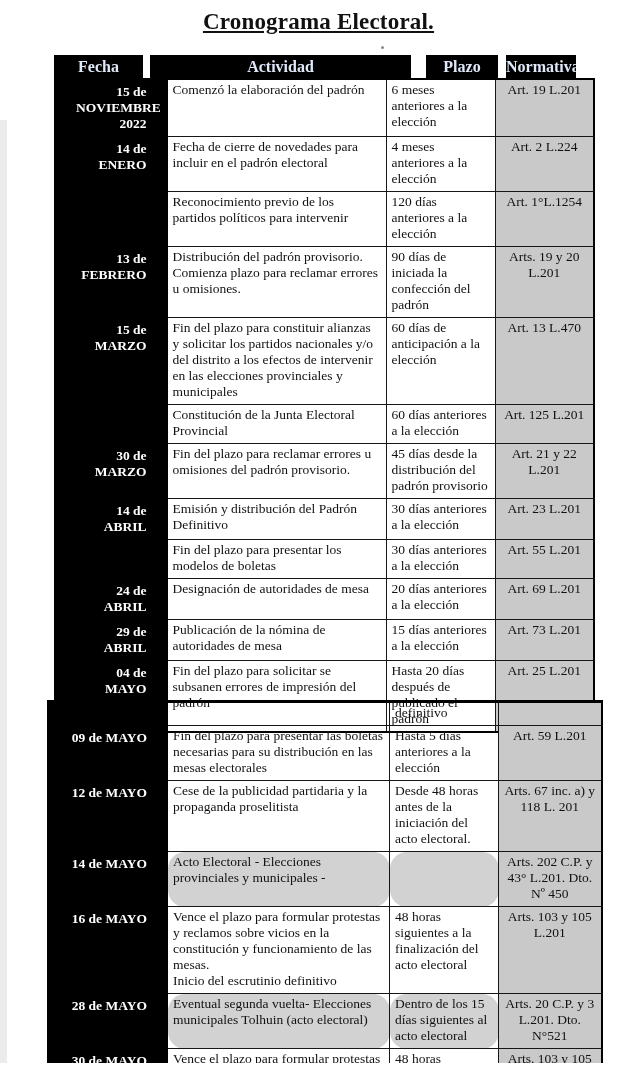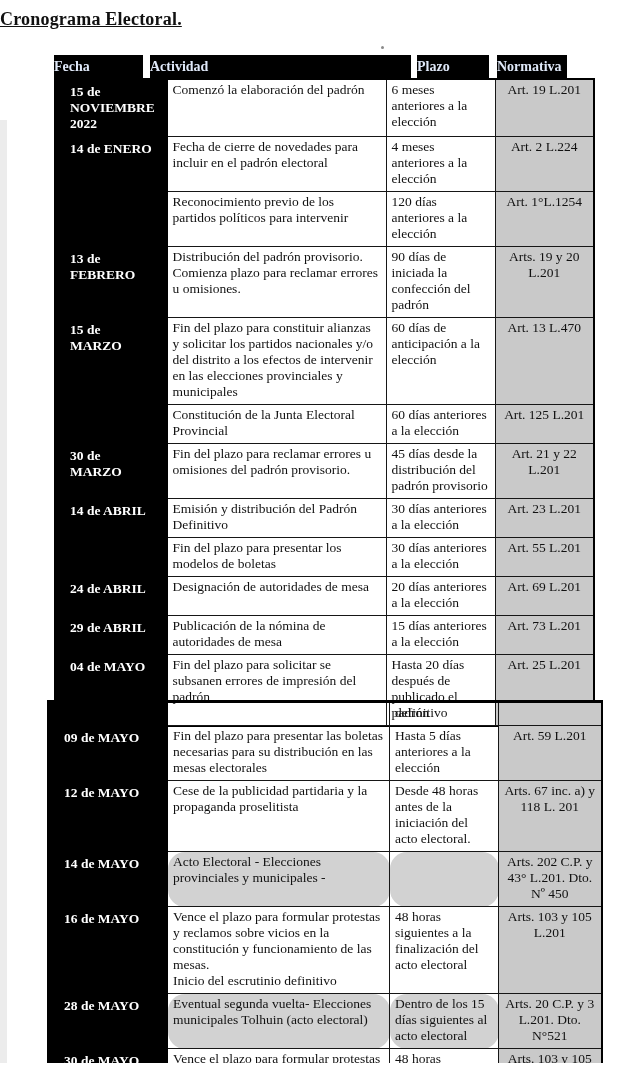--- a/index.html
+++ b/index.html
@@ -8,21 +8,22 @@
     background: #ffffff;
     font-family: "Liberation Serif", "DejaVu Serif", serif;
     color: #111;
     overflow: hidden;
     position: relative;
   }
   .page { position: relative; width: 637px; height: 1080px; }
 
   .title {
     position: absolute; top: 9px; left: 0; width: 100%;
-    font-size: 18px; font-weight: bold;
+    text-align: center;
+    font-size: 23px; font-weight: bold;
     text-decoration: underline;
     letter-spacing: 0.2px;
   }
   .scan-dot {
     position: absolute; left: 381px; top: 46px;
     width: 3px; height: 3px; border-radius: 50%;
     background: #8a8a8a;
   }
   .scan-edge {
     position: absolute; left: 0; top: 120px;
@@ -32,27 +33,27 @@
 
   
   .hdr {
     position: absolute; left: 54px; top: 55px;
     width: 539px; height: 23px;
     display: flex;
   }
   .hdr .hbox {
     background: var(--header-bg, #000);
     color: var(--header-text, #dfe8f8);
-    font-weight: bold; font-size: 14px;
-    text-align: left; line-height: 23px;
+    font-weight: bold; font-size: 16px;
+    text-align: center; line-height: 23px;
     height: 23px;
     white-space: nowrap; overflow: hidden;
   }
   .hbox-fecha     { width: 89px;  margin-right: 7px; }
-  .hbox-actividad { width: 261px; margin-right: 6px; }
+  .hbox-actividad { width: 261px; margin-right: 15px; }
   .hbox-plazo     { width: 72px;  margin-right: 8px; }
   .hbox-normativa { width: 70px; }
 
   table.sched {
     position: absolute;
     border-collapse: collapse;
     table-layout: fixed;
     border: 2px solid #000;
   }
   #t1 { left: 54px; top: 78px;  width: 539px; }
@@ -63,24 +64,24 @@
     vertical-align: top;
     padding: 2px 5px 4px 5px;
     font-size: 13.5px;
     line-height: 16px;
     overflow: hidden;
   }
   td.date-cell {
     background: var(--date-bg, #000);
     color: var(--date-text, #fff);
     font-weight: bold;
-    text-align: left;
+    text-align: right;
     border-color: #000;
     white-space: pre-line;
-    padding: 4px 14px;
+    padding: 4px 20px;
   }
   td.activity-cell { white-space: pre-line; }
   td.plazo-cell    { }
   td.norm-cell {
     background: var(--normativa-bg, #c9c9c9);
     text-align: center;
   }
   tr.shaded td.activity-cell,
   tr.shaded td.plazo-cell { background: var(--shaded-bg, #d2d2d2); border-radius: 17px; }
 

